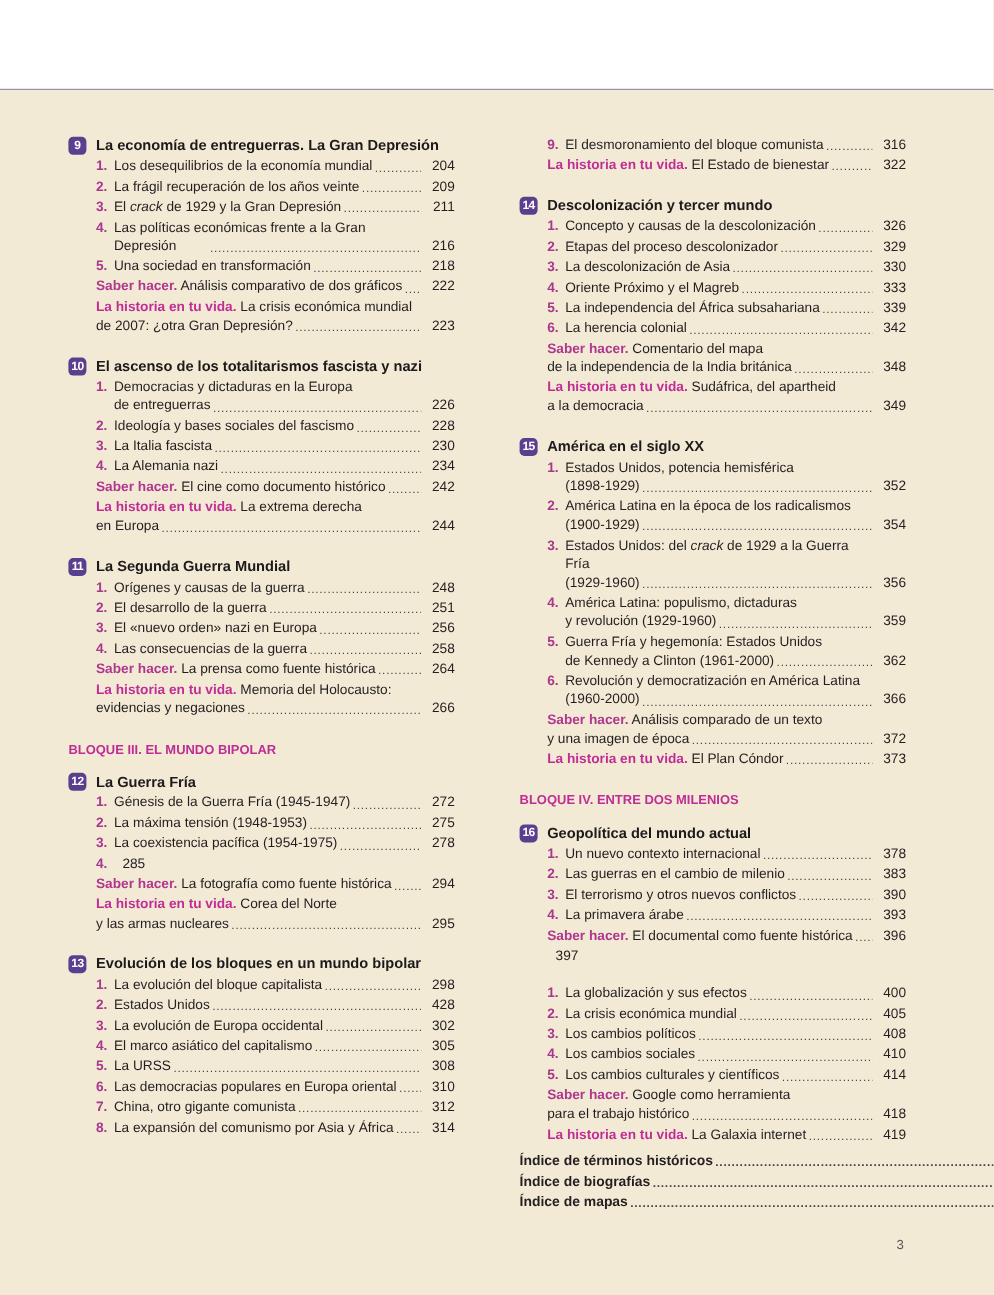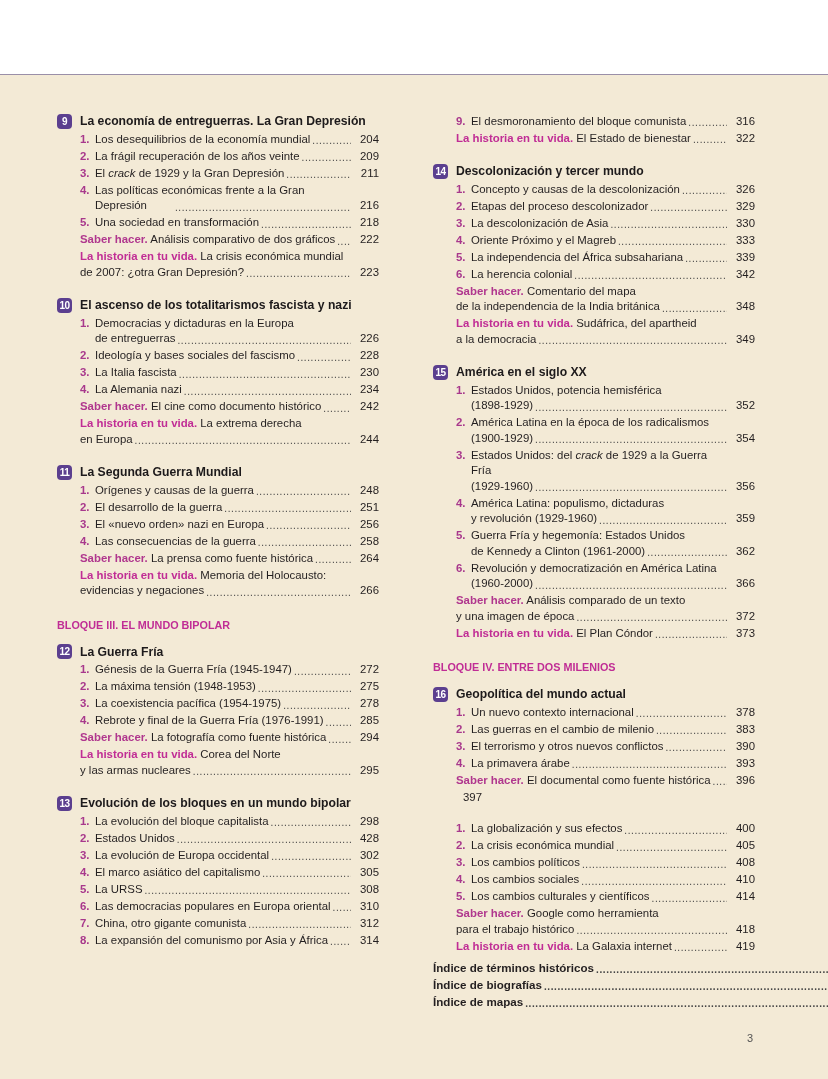--- a/index.html
+++ b/index.html
@@ -345,28 +345,20 @@
             <div class="dots-line">
               <span class="t"><span>La coexistencia pacífica (1954-1975)</span></span>
               <span class="dots"></span>
             </div>
           </div>
         </div>
         <span class="pg">278</span>
       </div>
       <div class="entry">
         <span class="num">4.</span>
-        <div class="body">
-          <div class="txt">
-            <div class="dots-line">
-              <span class="t"><span>Rebrote y final de la Guerra Fría (1976-1991)</span></span>
-              <span class="dots"></span>
-            </div>
-          </div>
-        </div>
         <span class="pg">285</span>
       </div>
       <div class="entry" style="padding-left: 23px;">
         <div class="body">
           <div class="txt">
             <div class="dots-line">
               <span class="t"><span class="lead2">Saber hacer.</span> <span>La fotografía como fuente histórica</span></span>
               <span class="dots"></span>
             </div>
           </div>

